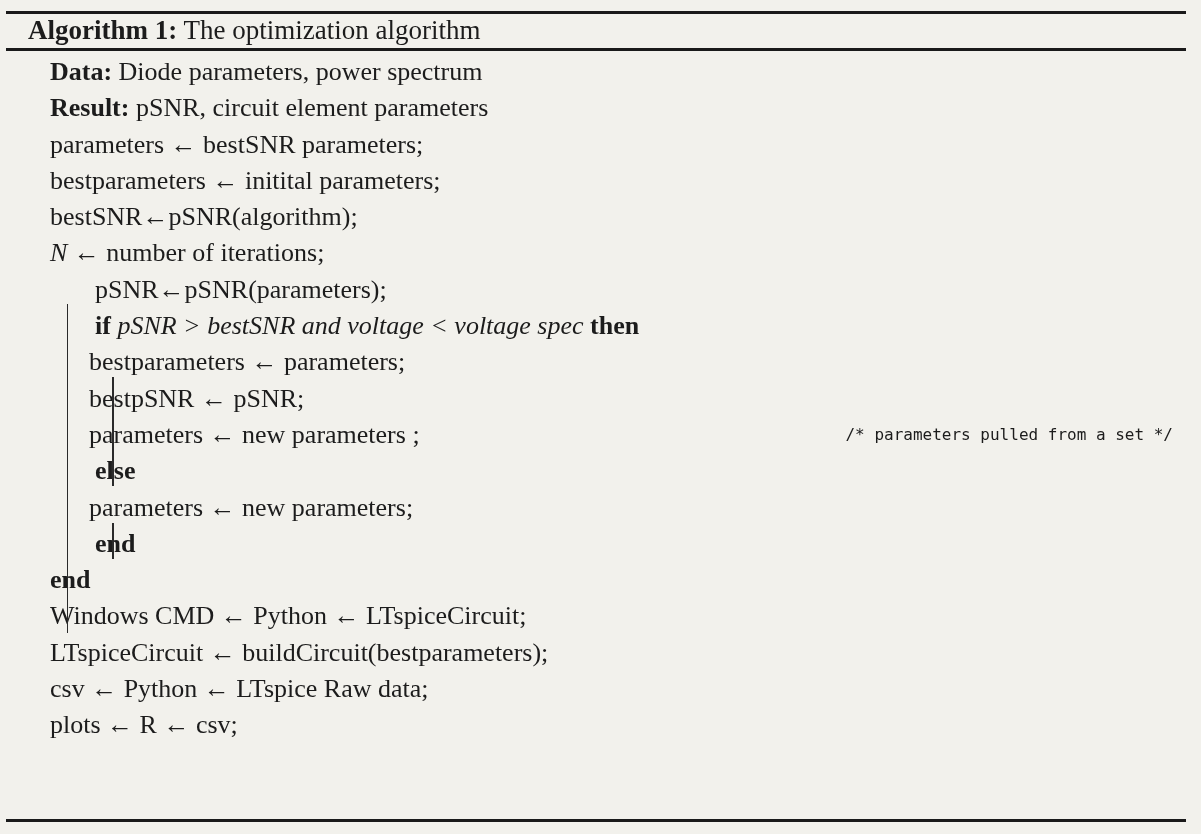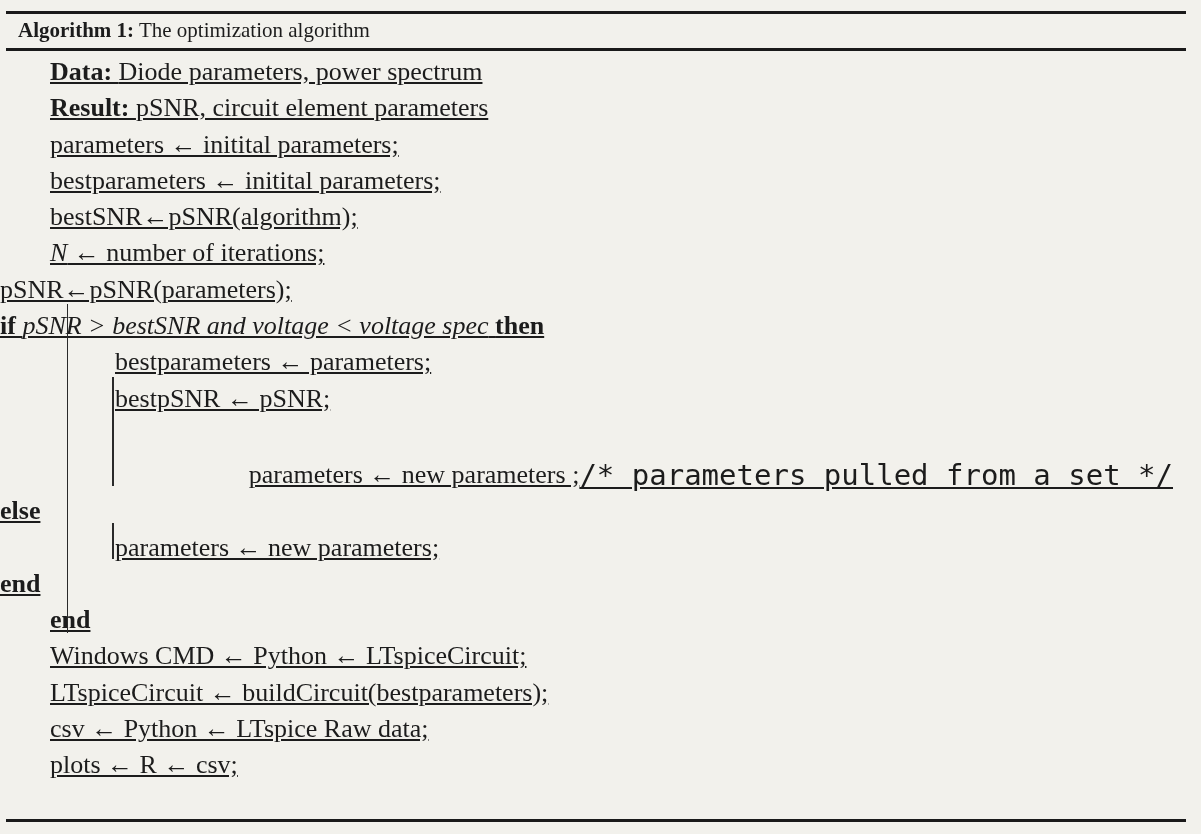--- a/index.html
+++ b/index.html
@@ -19,52 +19,51 @@
     position: absolute;
     left: 6px;
     width: 1180px;
     background: #1a1a1a;
   }
   .hrule.top    { top: 11px;  height: 3px; }
   .hrule.mid    { top: 48px;  height: 2.5px; }
   .hrule.bottom { top: 819px; height: 3px; }
   .caption {
     position: absolute;
-    top: 13px; left: 18px; right: 10px;
+    top: 13px; left: 28px; right: 10px;
     height: 34px;
     line-height: 34px;
-    font-size: 21px;
+    font-size: 27px;
     white-space: nowrap;
   }
   .caption .label { font-weight: 700; }
   .lines-host {
     position: absolute;
-    top: 54px; left: 0; right: 0; text-decoration: underline;
+    top: 54px; left: 0; right: 0;
   }
   .algo-line {
     line-height: 36.3px;
     height: 36.3px;
     font-size: 26px;
     white-space: nowrap;
   }
   .algo-line.indent-0 { padding-left: 50px; }
-  .algo-line.indent-1 { }
-  .algo-line.indent-2 { padding-left: 115px; }
+  .algo-line.indent-1 { padding-left: 95px; }
+  .algo-line.indent-2 { padding-left: 89px; }
   .algo-line.has-comment {
     display: flex;
-    justify-content: flex-end;
+    justify-content: space-between;
     padding-right: 28px;
-    margin-top: 40px;
   }
   .seg-bold   { font-weight: 700; }
   .seg-italic { font-style: italic; }
   .seg-normal { }
   .comment {
     font-family: "DejaVu Sans Mono", "Liberation Mono", monospace;
-    font-size: 29px;
+    font-size: 16px;
     line-height: 36.3px;
   }
   .vrule {
     position: absolute;
     width: 1.6px;
     background: #2a2a2a;
   }
   .vrule.while-rule { left: 66.5px;  top: 304px; height: 329px; }
   .vrule.if-rule    { left: 112px;   top: 377px; height: 109px; }
   .vrule.else-rule  { left: 112px;   top: 523px; height: 36px; }
@@ -78,21 +77,21 @@
 
   <div class="caption">
     <span class="label">Algorithm 1:</span><span class="title"> The optimization algorithm</span>
   </div>
 
   <div class="hrule mid"></div>
 
   <div class="lines-host">
       <div class="algo-line indent-0"><span class="line-text"><span class="seg-bold">Data: </span><span class="seg-normal">Diode parameters, power spectrum</span></span></div>
       <div class="algo-line indent-0"><span class="line-text"><span class="seg-bold">Result: </span><span class="seg-normal">pSNR, circuit element parameters</span></span></div>
-      <div class="algo-line indent-0"><span class="line-text"><span class="seg-normal">parameters ← initital parameters;</span></span></div>
+      <div class="algo-line indent-0"><span class="line-text"><span class="seg-normal">parameters ← bestSNR parameters;</span></span></div>
       <div class="algo-line indent-0"><span class="line-text"><span class="seg-normal">bestparameters ← initital parameters;</span></span></div>
       <div class="algo-line indent-0"><span class="line-text"><span class="seg-normal">bestSNR←pSNR(algorithm);</span></span></div>
       <div class="algo-line indent-0"><span class="line-text"><span class="seg-italic">N</span><span class="seg-normal"> ← number of iterations;</span></span></div>
       <div class="algo-line indent-1"><span class="line-text"><span class="seg-normal">pSNR←pSNR(parameters);</span></span></div>
       <div class="algo-line indent-1"><span class="line-text"><span class="seg-bold">if </span><span class="seg-italic">pSNR &gt; bestSNR and voltage &lt; voltage spec</span><span class="seg-normal"> </span><span class="seg-bold">then</span></span></div>
       <div class="algo-line indent-2"><span class="line-text"><span class="seg-normal">bestparameters ← parameters;</span></span></div>
       <div class="algo-line indent-2"><span class="line-text"><span class="seg-normal">bestpSNR ← pSNR;</span></span></div>
       <div class="algo-line indent-2 has-comment">
         <span class="line-text"><span class="seg-normal">parameters ← new parameters ;</span></span>
         <span class="comment">/* parameters pulled from a set */</span>

